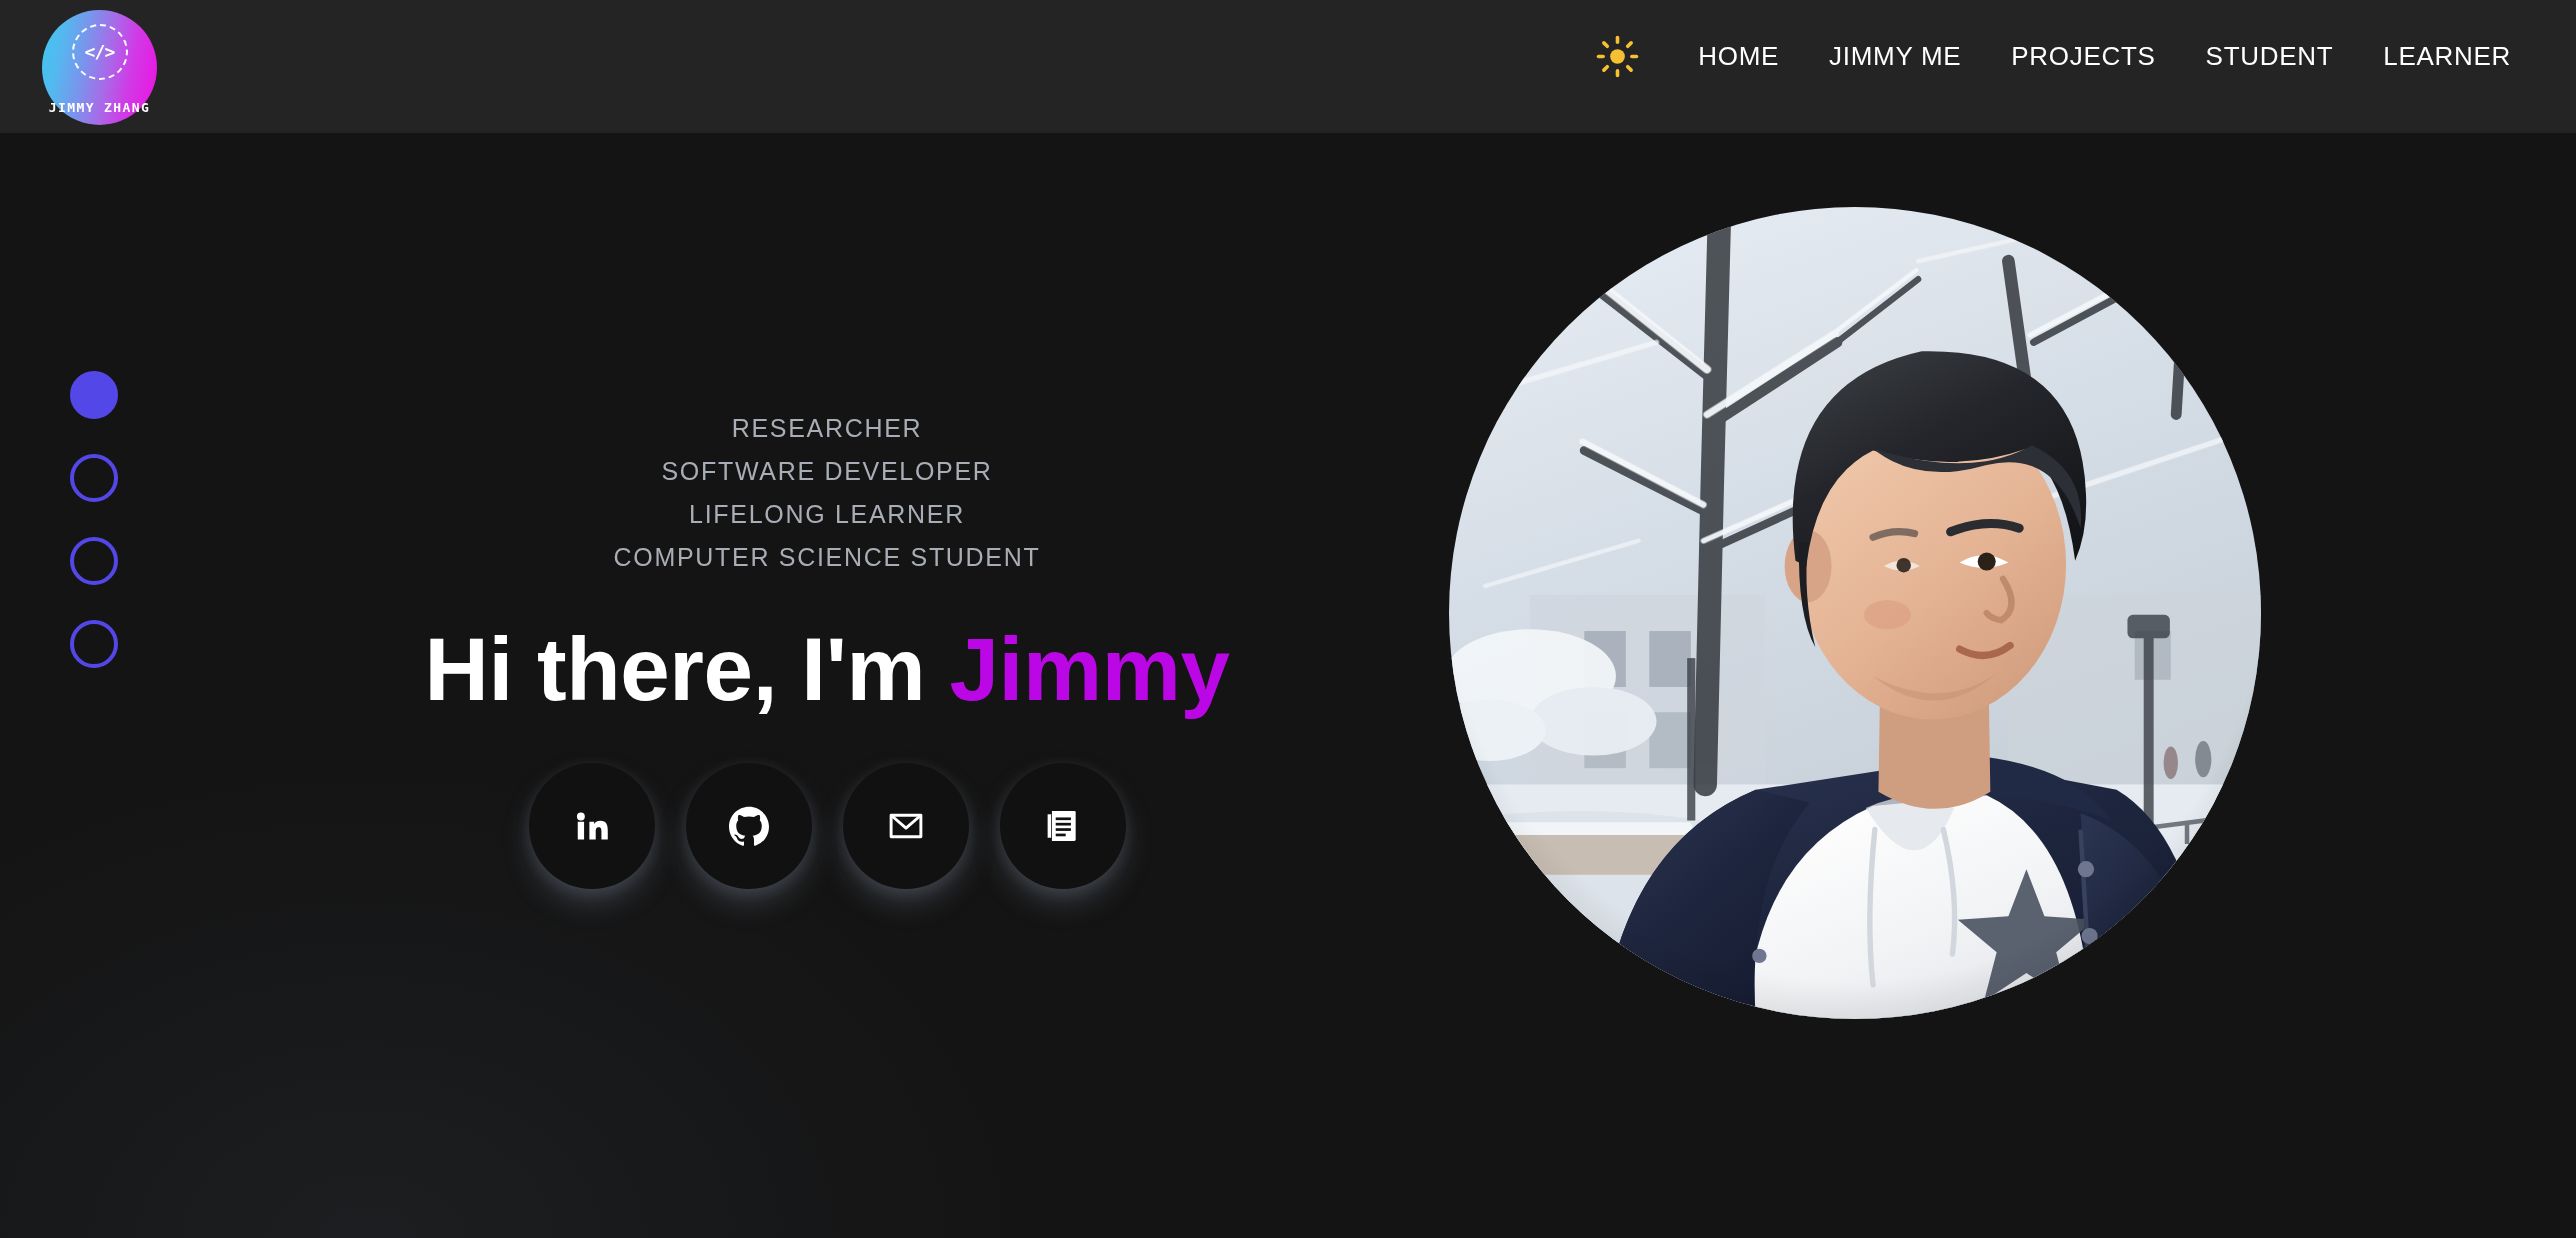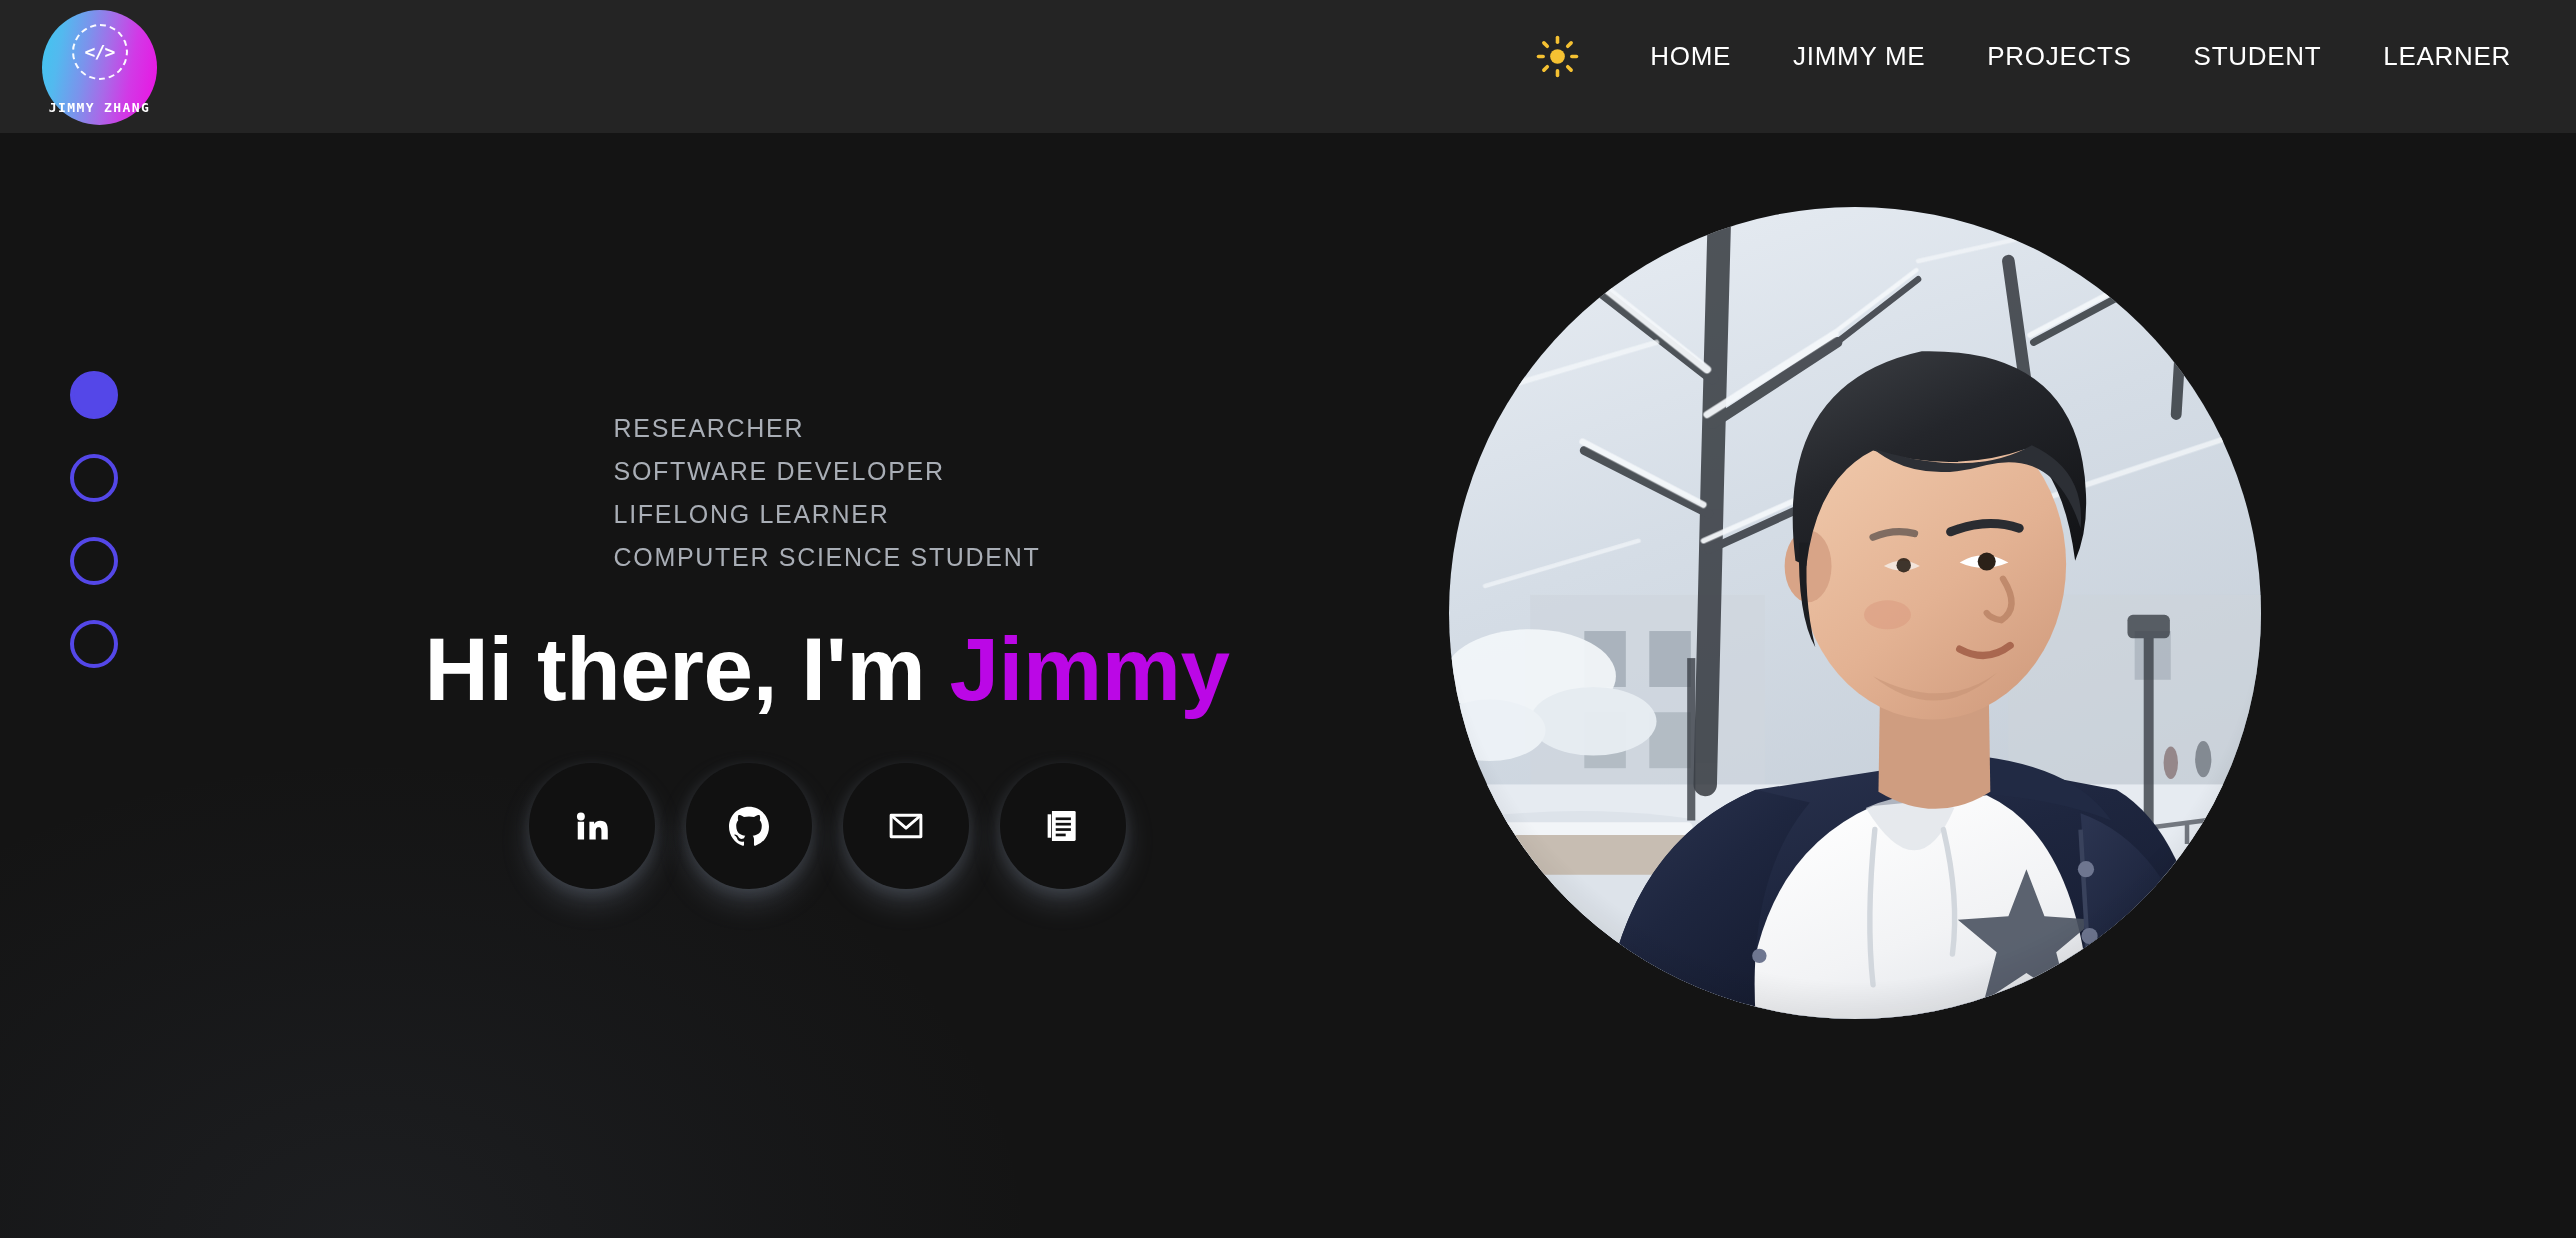--- a/index.html
+++ b/index.html
@@ -81,21 +81,21 @@
     white-space: nowrap;
   }
 
   .nav {
     position: absolute;
     right: 40px;
     top: 0;
     height: 112px;
     display: flex;
     align-items: center;
-    gap: 12px;
+    gap: 0;
   }
 
   .theme-toggle {
     width: 50px;
     height: 50px;
     margin-right: 31px;
     display: flex;
     align-items: center;
     justify-content: center;
     cursor: pointer;
@@ -165,20 +165,21 @@
     width: 1294px;
     height: 1106px;
     display: flex;
     flex-direction: column;
     align-items: center;
     justify-content: center;
     padding-bottom: 76px;
   }
 
   .roles {
+    text-align: center;
     margin-bottom: 24px;
   }
   .role-line {
     color: #a9aeb6;
     font-size: 25px;
     font-weight: 400;
     letter-spacing: 1.7px;
     line-height: 43px;
     white-space: nowrap;
   }

